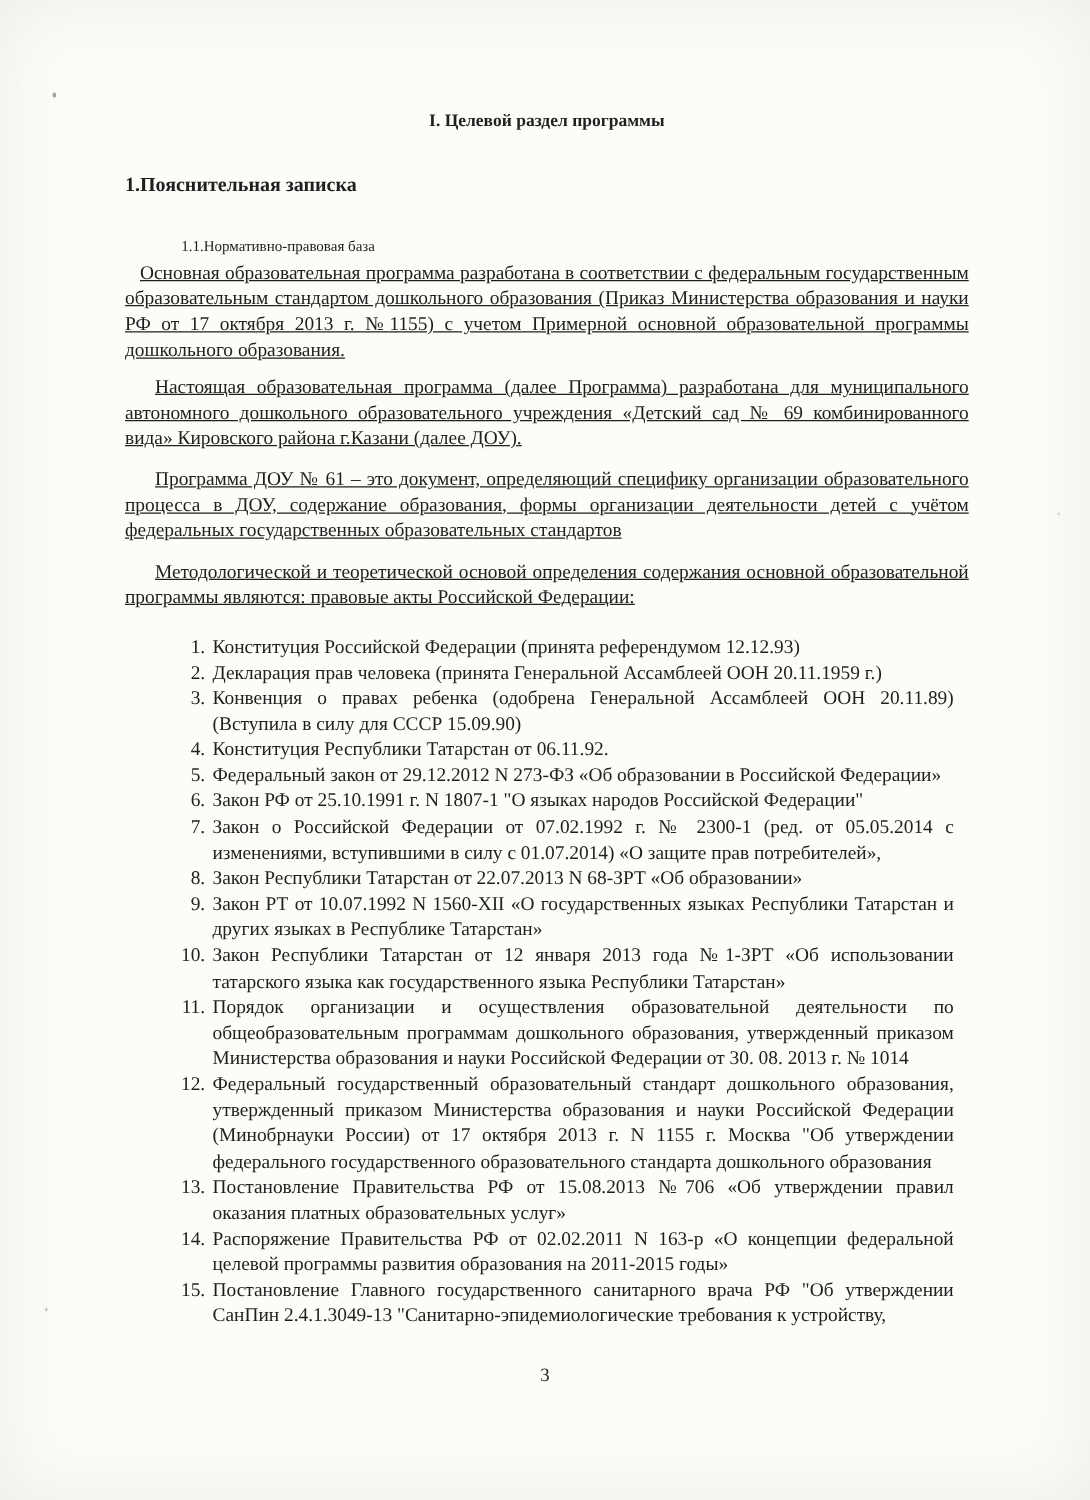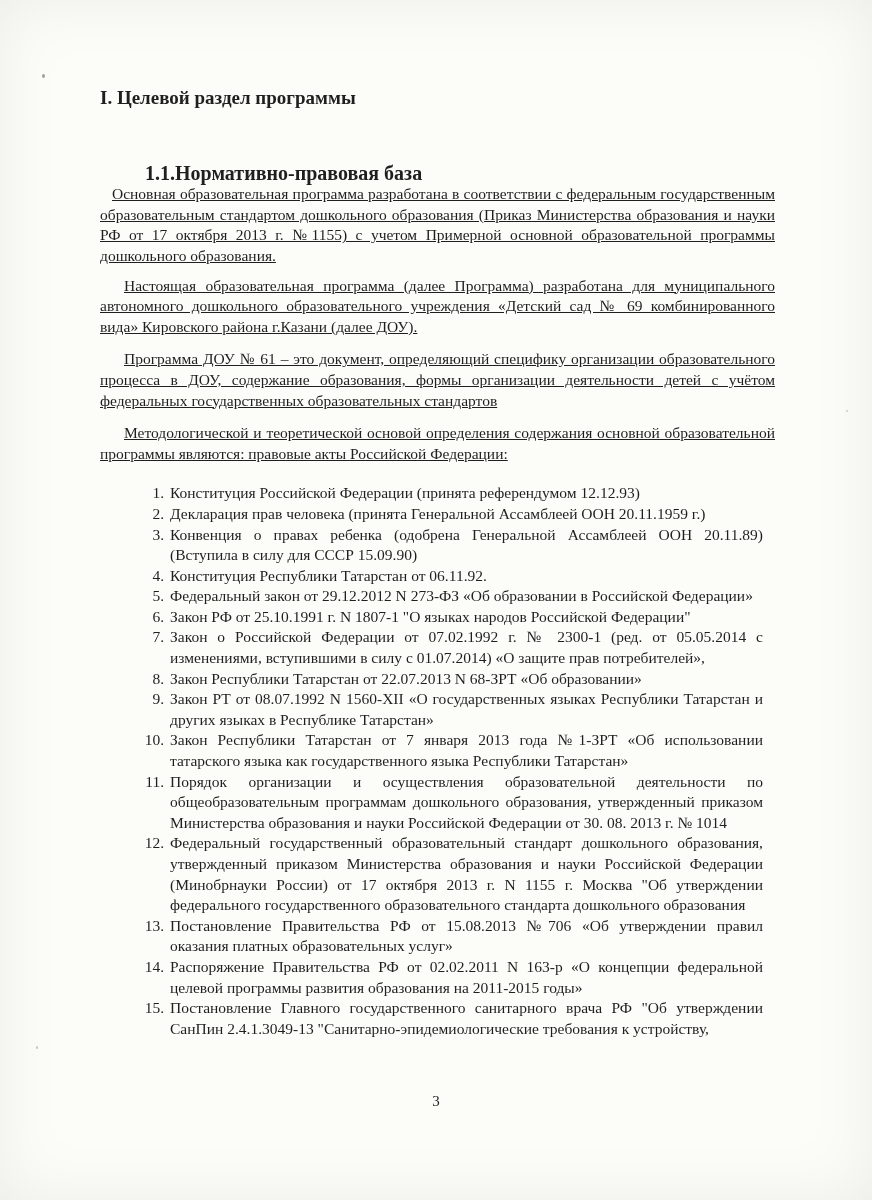--- a/index.html
+++ b/index.html
@@ -17,33 +17,33 @@
     font-family: "Liberation Serif", "DejaVu Serif", serif;
     color: #1f1f1f;
     overflow: hidden;
   }
   .content {
     padding: 88px 97px 0 100px;
     font-size: 15.5px;
     line-height: 20.6px;
   }
   .doc-title {
-    text-align: left;
+    text-align: center;
     font-weight: bold;
-    font-size: 19px;
-    margin: 0 0 54px 0;
+    font-size: 14px;
+    margin: 0 0 30px 0;
   }
   .h1 {
     font-weight: bold;
     font-size: 16px;
     margin: 0 0 28px 0;
   }
   .h2 {
-    font-weight: bold;
-    font-size: 20px;
+    font-weight: normal;
+    font-size: 12px;
     margin: 0 0 1px 0;
     padding-left: 45px;
   }
   p.para {
     margin: 0;
     text-align: justify;
     text-decoration: underline;
   }
   p.para.first { text-indent: 12px; }
   p.para.indent { text-indent: 24px; }
@@ -78,42 +78,43 @@
 <body>
 
 <div class="page">
   <div class="speck s1"></div>
   <div class="speck s2"></div>
   <div class="speck s3"></div>
 
   <div class="content">
     <h1 class="doc-title">I. Целевой раздел программы</h1>
 
+    <h2 class="h1">1.Пояснительная записка</h2>
 
     <h3 class="h2">1.1.Нормативно-правовая база</h3>
 
     <p class="para first">Основная образовательная программа разработана в соответствии с федеральным государственным образовательным стандартом  дошкольного образования (Приказ Министерства образования и науки РФ от 17 октября 2013 г. №1155) с учетом Примерной основной образовательной программы дошкольного образования.</p>
 
     <p class="para indent gap-sm">Настоящая образовательная программа (далее Программа) разработана для муниципального автономного дошкольного образовательного учреждения «Детский сад № 69 комбинированного вида» Кировского района г.Казани (далее ДОУ).</p>
 
     <p class="para indent gap-md">Программа ДОУ № 61 – это документ, определяющий специфику организации образовательного процесса в ДОУ, содержание образования, формы организации деятельности детей с учётом федеральных государственных образовательных стандартов</p>
 
     <p class="para indent gap-md">Методологической и теоретической основой определения содержания основной образовательной программы являются: правовые  акты Российской Федерации:</p>
 
     <ol class="law-list">
       <li>Конституция Российской Федерации (принята референдумом 12.12.93)</li>
       <li>Декларация прав человека (принята Генеральной Ассамблеей ООН 20.11.1959 г.)</li>
       <li>Конвенция о правах ребенка (одобрена Генеральной Ассамблеей ООН 20.11.89) (Вступила в силу для СССР 15.09.90)</li>
       <li>Конституция Республики Татарстан от 06.11.92.</li>
       <li>Федеральный закон от 29.12.2012 N 273-ФЗ «Об образовании в Российской Федерации»</li>
       <li>Закон РФ от 25.10.1991 г. N 1807-1 "О языках народов Российской Федерации"</li>
       <li>Закон о Российской Федерации от 07.02.1992 г. № 2300-1 (ред. от 05.05.2014 с изменениями, вступившими в силу с 01.07.2014) «О защите прав потребителей»,</li>
       <li>Закон Республики Татарстан от 22.07.2013 N 68-ЗРТ «Об образовании»</li>
-      <li>Закон РТ от 08.07.1992 N 1560-XII «О государственных языках Республики Татарстан и других языках в Республике Татарстан»</li>
-      <li>Закон Республики Татарстан от 7 января 2013 года №1-ЗРТ «Об использовании татарского языка как государственного языка Республики Татарстан»</li>
+      <li>Закон РТ от 10.07.1992 N 1560-XII «О государственных языках Республики Татарстан и других языках в Республике Татарстан»</li>
+      <li>Закон Республики Татарстан от 12 января 2013 года №1-ЗРТ «Об использовании татарского языка как государственного языка Республики Татарстан»</li>
       <li>Порядок организации и осуществления образовательной деятельности по общеобразовательным программам дошкольного образования, утвержденный приказом Министерства образования и науки Российской Федерации от 30. 08. 2013 г. № 1014</li>
       <li>Федеральный государственный образовательный стандарт дошкольного образования, утвержденный приказом Министерства образования и науки Российской Федерации (Минобрнауки России) от 17 октября 2013 г. N 1155 г. Москва "Об утверждении федерального государственного образовательного стандарта дошкольного образования</li>
       <li>Постановление Правительства РФ от 15.08.2013 №706 «Об утверждении правил оказания платных образовательных услуг»</li>
       <li>Распоряжение Правительства РФ от 02.02.2011 N 163-р «О концепции федеральной целевой программы развития образования  на 2011-2015 годы»</li>
       <li>Постановление Главного государственного санитарного врача РФ "Об утверждении СанПин 2.4.1.3049-13 "Санитарно-эпидемиологические требования к устройству,</li>
     </ol>
   </div>
 
   <div class="page-number">3</div>
 </div>

